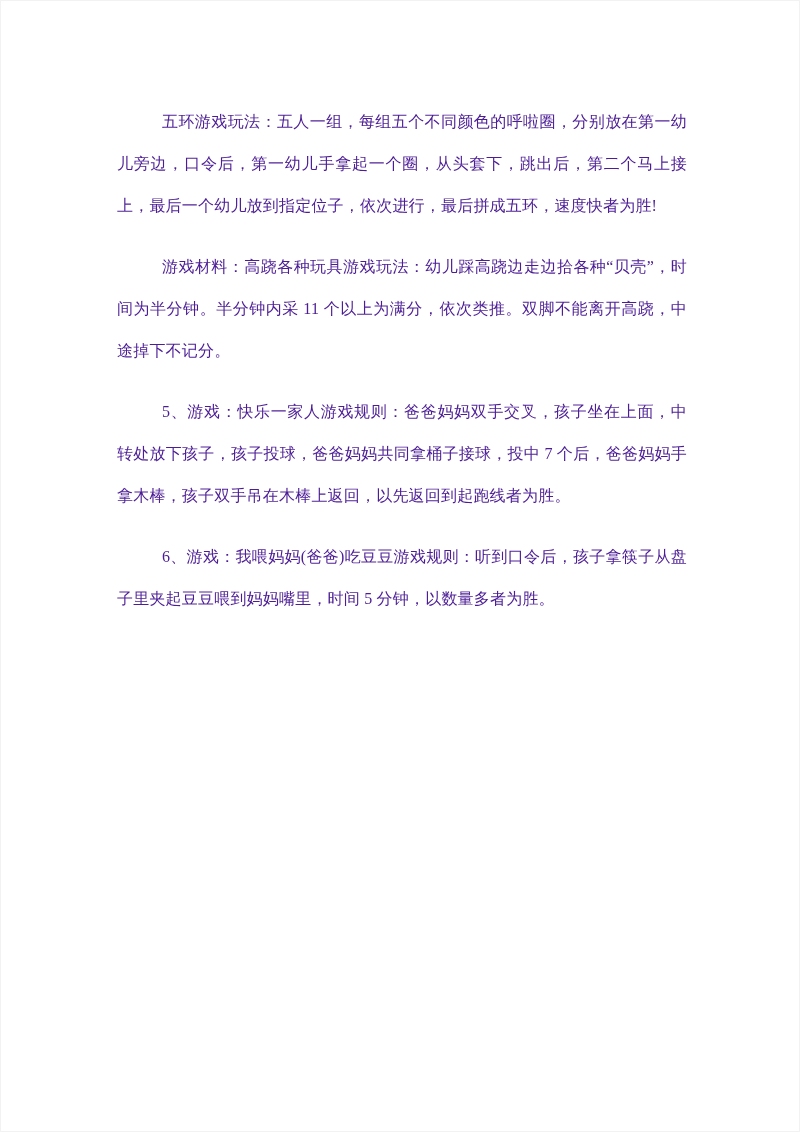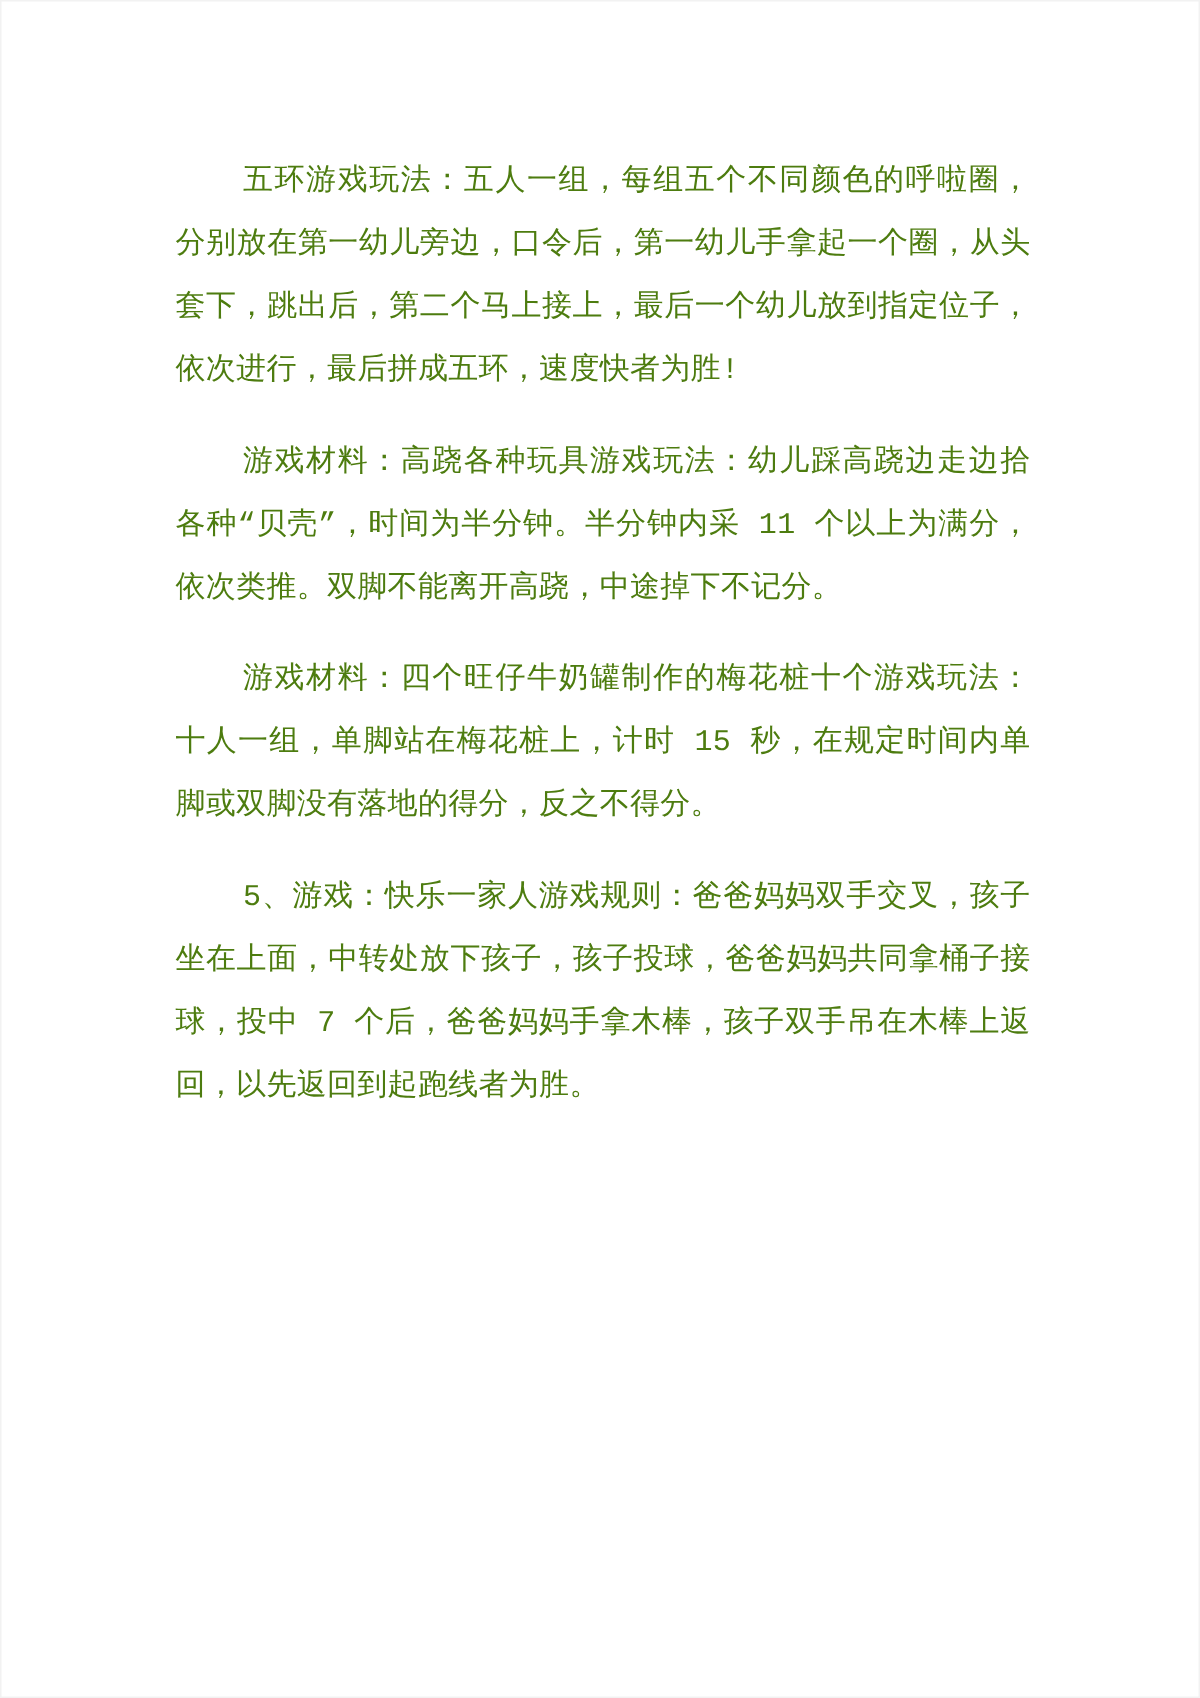--- a/index.html
+++ b/index.html
@@ -29,29 +29,29 @@
     pointer-events: none;
   }
   .doc-body {
     position: absolute;
     left: 117px;
     top: 101px;
     width: 570px;
   }
   .para {
     margin: 0 0 19px 0;
-    font-size: 20px;
+    font-size: 16px;
     line-height: 42px;
     text-align: justify;
     text-justify: inter-character;
     text-indent: 45px;
     letter-spacing: 0.2px;
     word-break: break-all;
-    font-family: Liberation Mono, monospace;
-    color: #4d7c0f;
+    font-family: Liberation Serif, serif;
+    color: #4c1d95;
     -webkit-font-smoothing: antialiased;
   }
   .para:last-child {
     margin-bottom: 0;
   }
   
   .para { font-variant-numeric: lining-nums; }
 </style>
 </head>
 <body>
@@ -60,19 +60,19 @@
   <div class="page-edge"></div>
 
   <div class="doc-body">
 
     <p class="para">五环游戏玩法：五人一组，每组五个不同颜色的呼啦圈，分别放在第一幼儿旁边，口令后，第一幼儿手拿起一个圈，从头套下，跳出后，第二个马上接上，最后一个幼儿放到指定位子，依次进行，最后拼成五环，速度快者为胜!</p>
 
 
     <p class="para">游戏材料：高跷各种玩具游戏玩法：幼儿踩高跷边走边拾各种“贝壳”，时间为半分钟。半分钟内采 11 个以上为满分，依次类推。双脚不能离开高跷，中途掉下不记分。</p>
 
 
-    <p class="para">游戏材料：四个旺仔牛奶罐制作的梅花桩十个游戏玩法：十人一组，单脚站在梅花桩上，计时 15 秒，在规定时间内单脚或双脚没有落地的得分，反之不得分。</p>
 
     <p class="para">5、游戏：快乐一家人游戏规则：爸爸妈妈双手交叉，孩子坐在上面，中转处放下孩子，孩子投球，爸爸妈妈共同拿桶子接球，投中 7 个后，爸爸妈妈手拿木棒，孩子双手吊在木棒上返回，以先返回到起跑线者为胜。</p>
 
+    <p class="para">6、游戏：我喂妈妈(爸爸)吃豆豆游戏规则：听到口令后，孩子拿筷子从盘子里夹起豆豆喂到妈妈嘴里，时间 5 分钟，以数量多者为胜。</p>
 
   </div>
 </div>
 
 </body></html>

